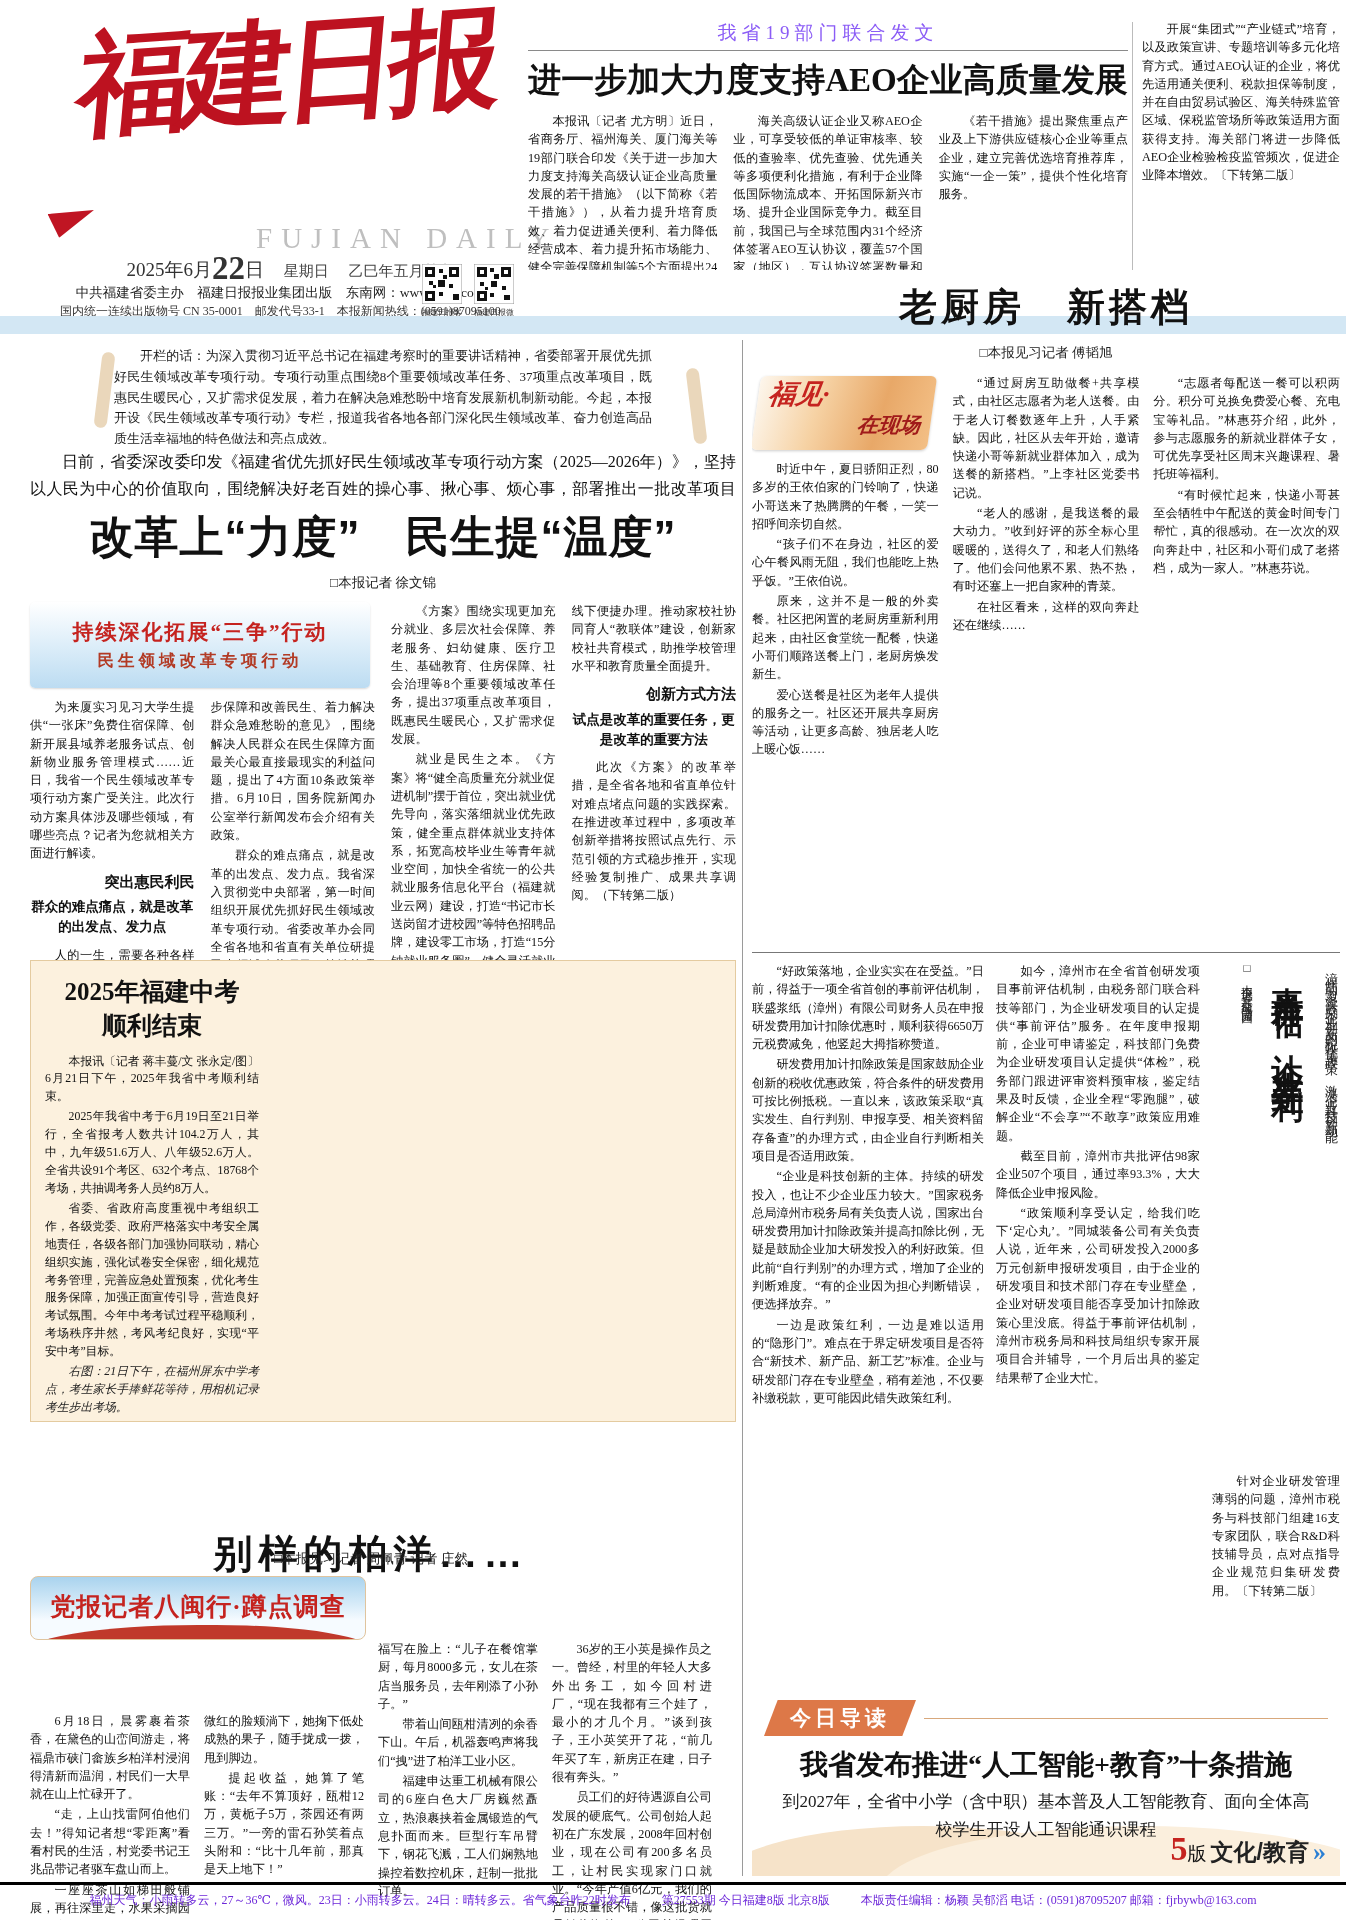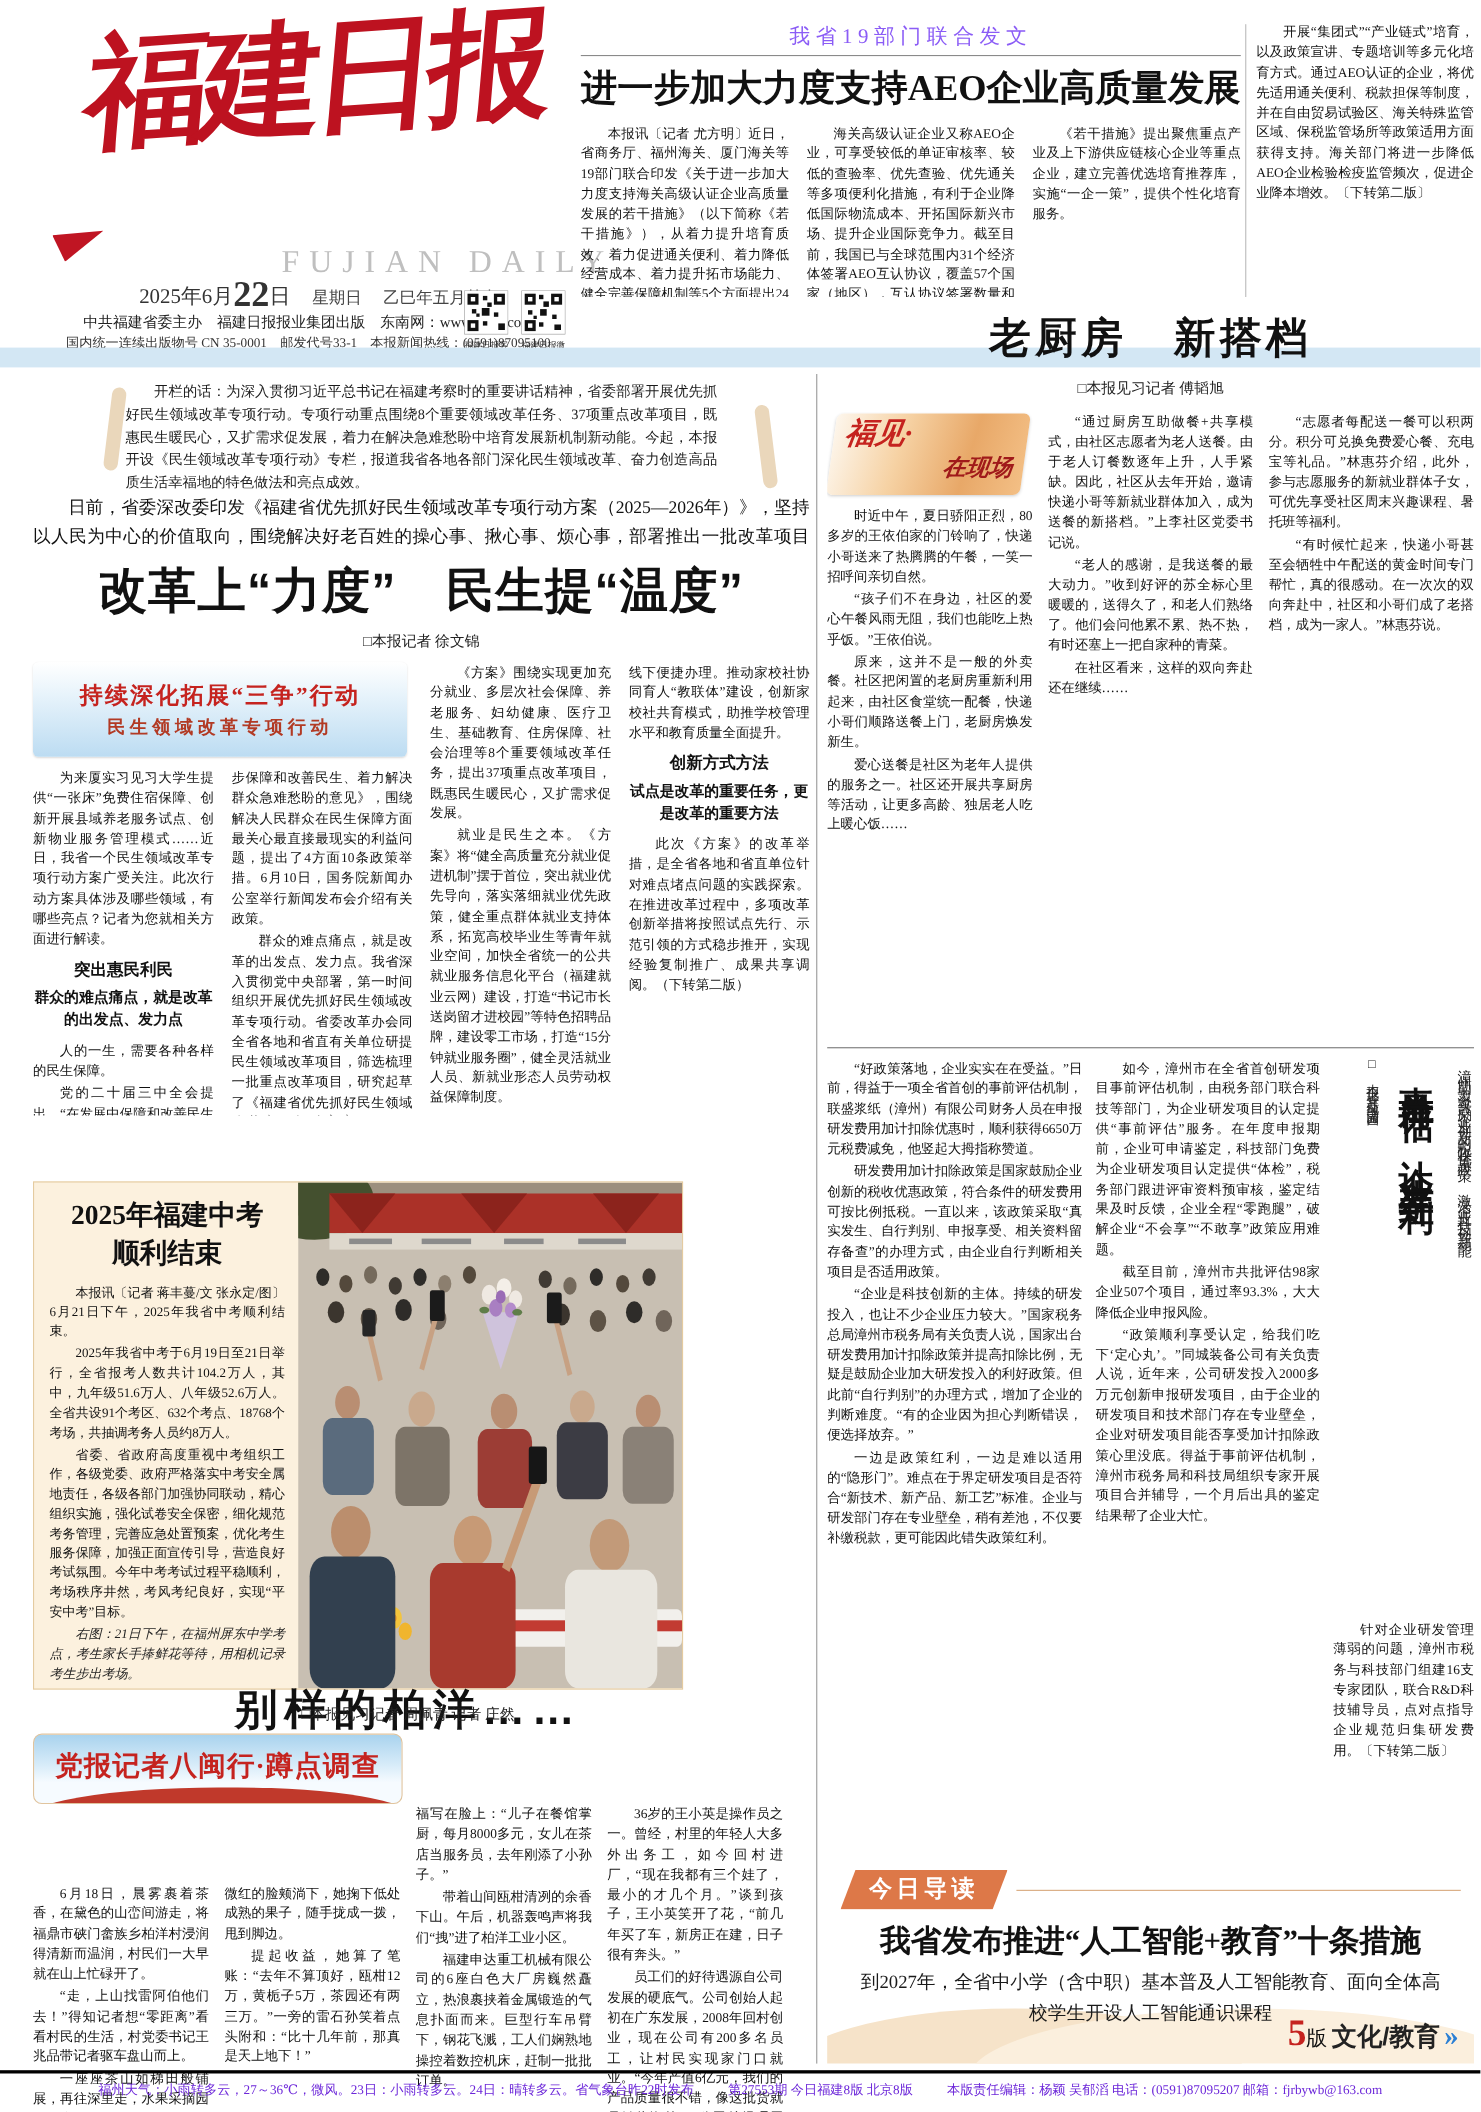--- a/index.html
+++ b/index.html
@@ -39,21 +39,21 @@
   .bracket{width:13px;height:76px;background:#ead7bb;border-radius:7px;}
   .lead{font-size:16px;line-height:1.7;color:#111;}
   .reform-headline{font-size:44px;font-weight:900;letter-spacing:1px;}
   .byline{font-size:13.5px;color:#222;}
   .banner3z{width:340px;height:86px;border-radius:5px;
     background:linear-gradient(180deg,#ffffff 0%,#e7f3fb 35%,#bcdcf2 100%);
     box-shadow:0 1px 2px rgba(0,0,0,.15);display:flex;flex-direction:column;
     align-items:center;justify-content:center;}
   .banner3z .l1{font-size:21px;font-weight:900;color:#c5231f;letter-spacing:2px;}
   .banner3z .l2{font-size:16.5px;font-weight:bold;color:#b23a24;letter-spacing:4px;margin-top:4px;}
-  .subhead{font-weight:bold;text-indent:0;text-align:center;font-size:15px;margin:8px 0 4px 0;
+  .subhead{font-weight:bold;text-indent:0;text-align:right;font-size:15px;margin:8px 0 4px 0;
     font-family:Liberation Sans, sans-serif;}
   .subhead2{font-weight:bold;text-indent:0;text-align:center;font-size:13.5px;margin:0 0 8px 0;
     font-family:"Liberation Sans","DejaVu Sans",sans-serif;}
   .padtop{padding-top:96px;}
   
   .exam-row{display:flex;background:#fcf1de;border:1px solid #e4cba0;}
   .exam-panel{width:240px;padding:14px 12px 8px 14px;box-sizing:border-box;overflow:hidden;}
   .exam-h{font-size:25px;font-weight:900;line-height:1.35;}
   .exam-body{font-size:11.8px;line-height:1.52;margin-top:10px;}
   .exam-cap{font-style:italic;color:#222;}
@@ -231,21 +231,21 @@
       </div>
       <div class="col">
         <p class="nind">线下便捷办理。推动家校社协同育人“教联体”建设，创新家校社共育模式，助推学校管理水平和教育质量全面提升。</p>
         <div class="subhead">创新方式方法</div>
         <div class="subhead2">试点是改革的重要任务，更是改革的重要方法</div>
         <p>此次《方案》的改革举措，是全省各地和省直单位针对难点堵点问题的实践探索。在推进改革过程中，多项改革创新举措将按照试点先行、示范引领的方式稳步推开，实现经验复制推广、成果共享调阅。（下转第二版）</p>
       </div>
     </div>
   </div>
 
-  <div class="abs exam-row" style="left:30px;top:1074px;width:591px;height:462px;box-sizing:border-box;">
+  <div class="abs exam-row" style="left:30px;top:960px;width:706px;height:462px;box-sizing:border-box;flex-direction:column;">
     <div class="exam-panel">
       <div class="exam-h center">2025年福建中考</div>
       <div class="exam-h center">顺利结束</div>
       <div class="exam-body just">
         <p>本报讯〔记者 蒋丰蔓/文 张永定/图〕6月21日下午，2025年我省中考顺利结束。</p>
         <p>2025年我省中考于6月19日至21日举行，全省报考人数共计104.2万人，其中，九年级51.6万人、八年级52.6万人。全省共设91个考区、632个考点、18768个考场，共抽调考务人员约8万人。</p>
         <p>省委、省政府高度重视中考组织工作，各级党委、政府严格落实中考安全属地责任，各级各部门加强协同联动，精心组织实施，强化试卷安全保密，细化规范考务管理，完善应急处置预案，优化考生服务保障，加强正面宣传引导，营造良好考试氛围。今年中考考试过程平稳顺利，考场秩序井然，考风考纪良好，实现“平安中考”目标。</p>
         <p class="exam-cap">右图：21日下午，在福州屏东中学考点，考生家长手捧鲜花等待，用相机记录考生步出考场。</p>
       </div>
     </div>

